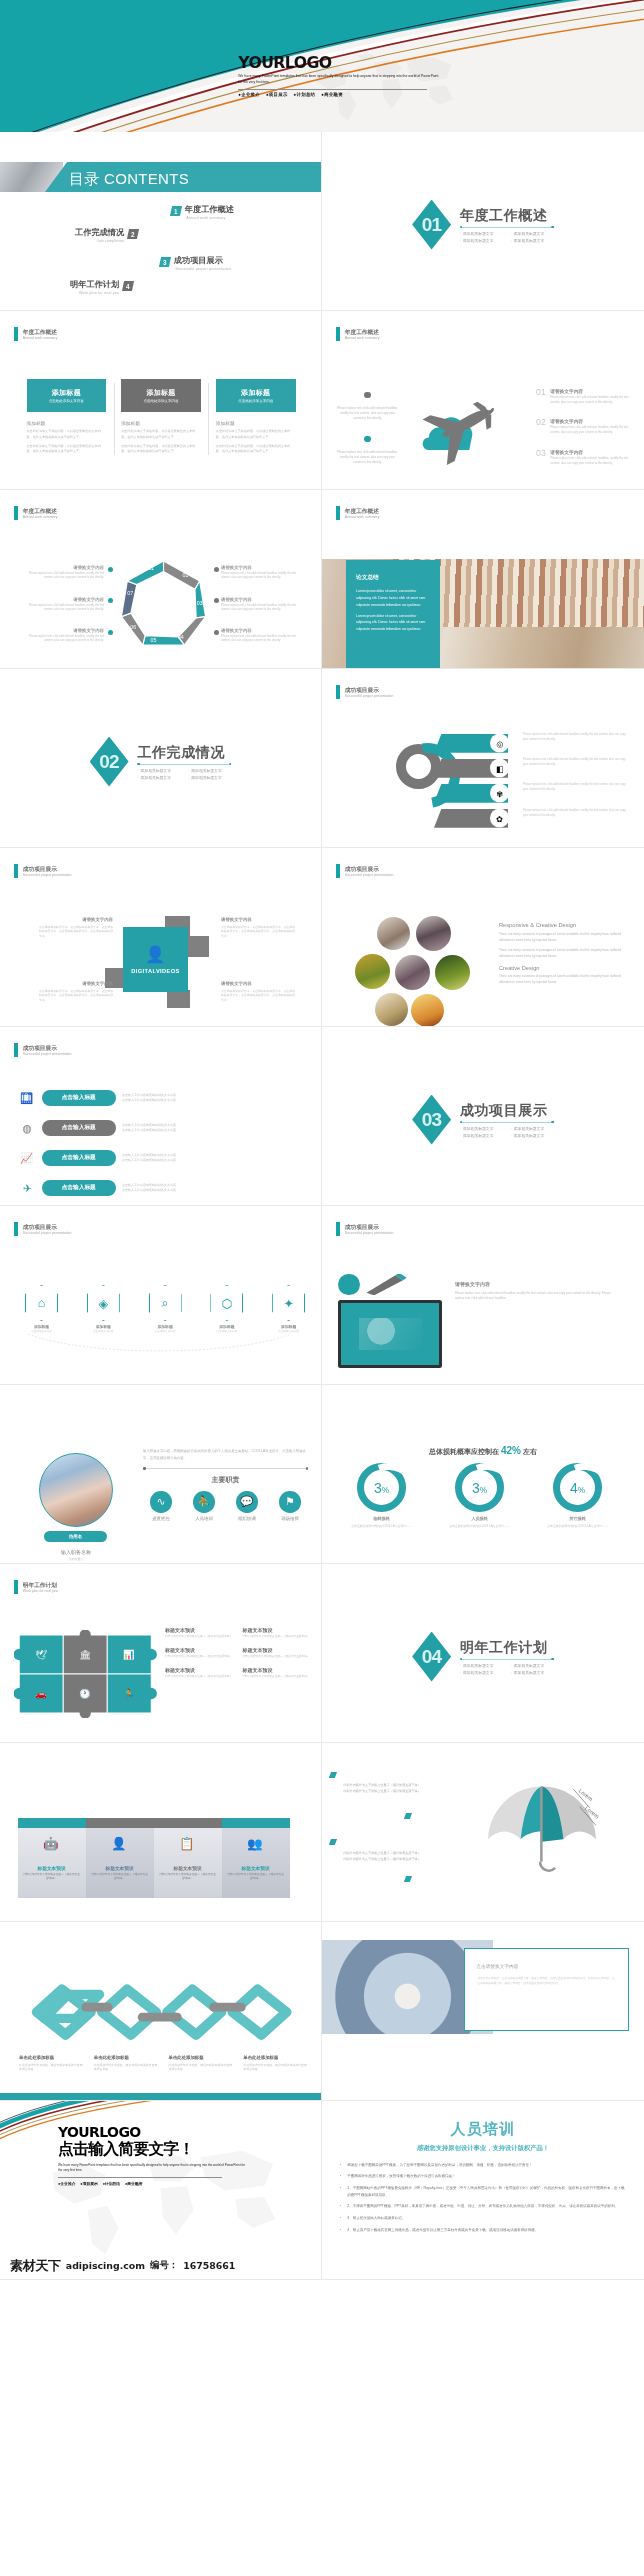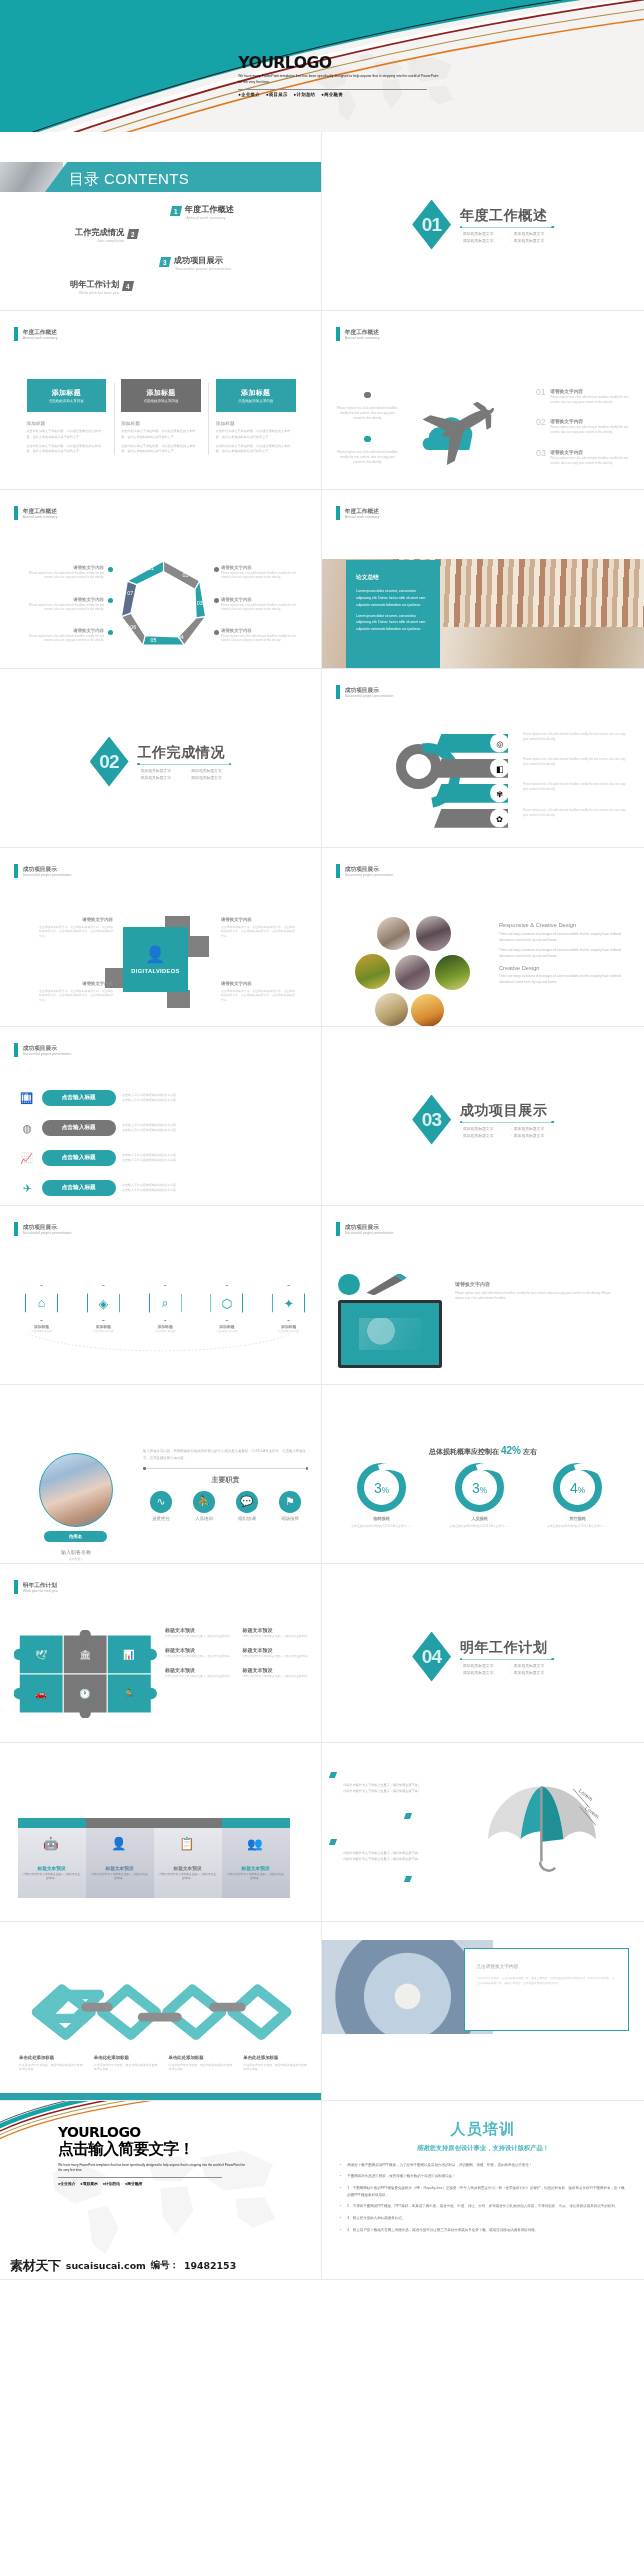--- a/index.html
+++ b/index.html
@@ -1059,23 +1059,23 @@
           <div class="rule2"></div>
           <div class="bl2">
             <span>●企业推介</span>
             <span>●项目展示</span>
             <span>●计划总结</span>
             <span>●商业融资</span>
           </div>
         </div>
         <div class="footer">
           <span class="f1">素材天下</span>
-          <span class="f2">sucaisucai.com</span>
+          <span class="f2">adipiscing.com</span>
           <span class="f3">编号：</span>
-          <span class="f2">19482153</span>
+          <span class="f2">16758661</span>
         </div>
       </div>
     </div>
 
     <div class="slide">
       <div class="cr">
         <h2>人员培训</h2>
         <h3>感谢您支持原创设计事业，支持设计版权产品！</h3>
         <ul>
           <li>感谢您下载千图网原创PPT模板，为了您和千图网以及原创作者的利益，请勿翻制、传播、销售，否则将承担法律责任！</li>

